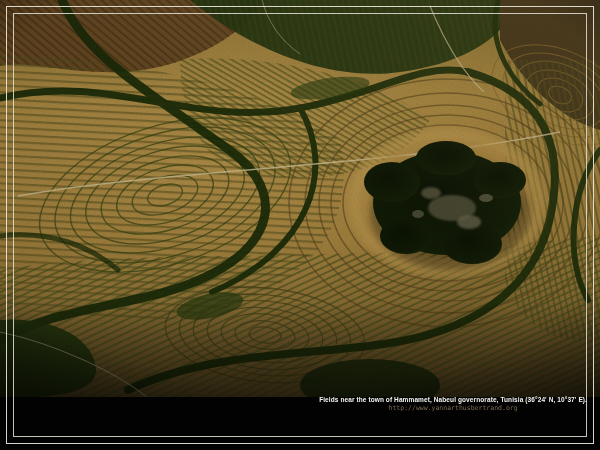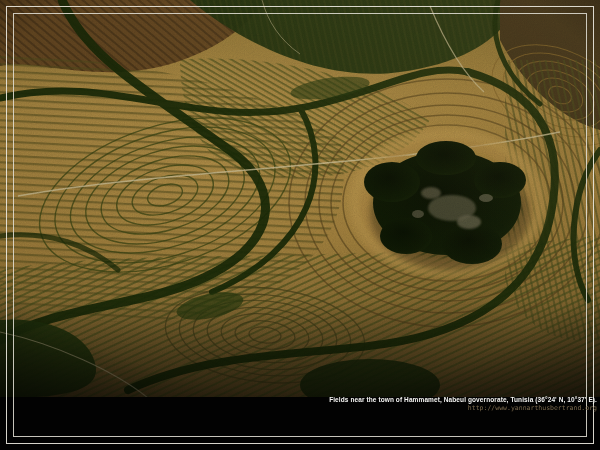--- a/index.html
+++ b/index.html
@@ -16,21 +16,21 @@
   .frame{position:absolute;pointer-events:none;}
   .frame.outer{
     left:6px;top:6px;width:586px;height:436px;
     border:1px solid rgba(232,230,220,0.92);
   }
   .frame.inner{
     left:13px;top:13px;width:572px;height:422px;
     border:1px solid rgba(224,222,212,0.88);
   }
   .caption{
-    position:absolute;right:3px;top:396px;text-align:right;z-index:5;
+    position:absolute;right:13px;top:396px;text-align:center;z-index:5;
   }
   .caption .title{
     font-size:6.5px;font-weight:bold;color:#f4f4f2;line-height:8px;
     letter-spacing:0.1px;white-space:nowrap;
     font-family:"Liberation Sans",sans-serif;
   }
   .caption .url{
     font-size:6.5px;color:#7b6a4e;line-height:8px;white-space:nowrap;
     font-family:"DejaVu Sans Mono",monospace;
   }

